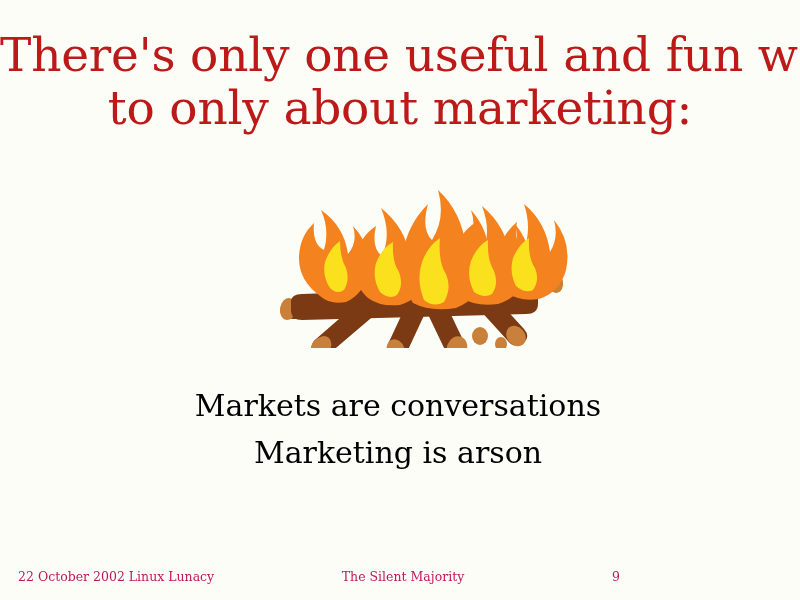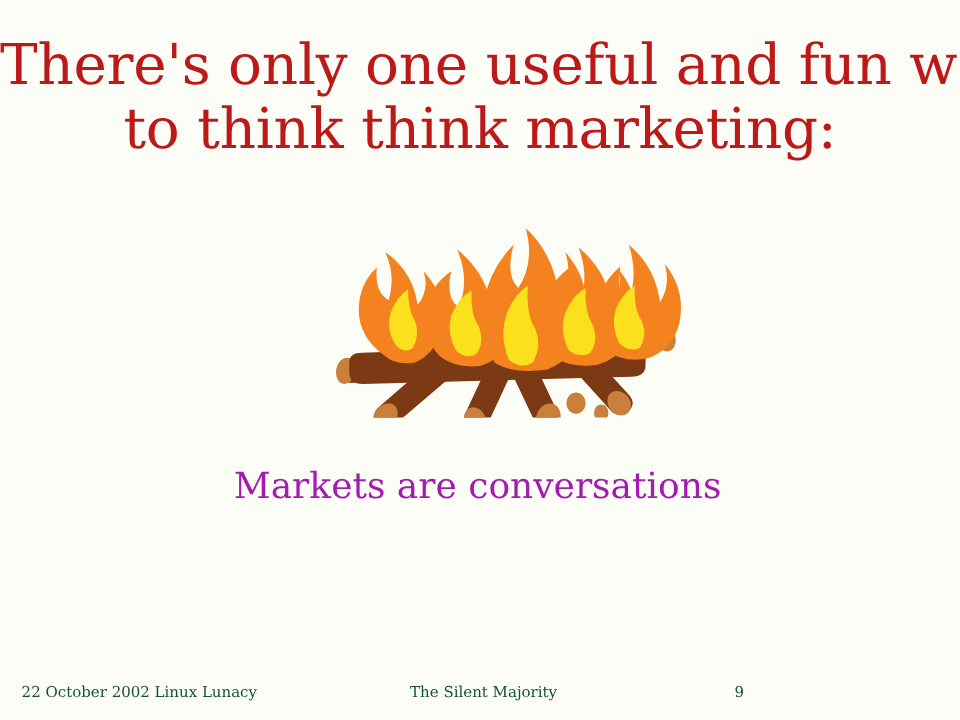--- a/index.html
+++ b/index.html
@@ -54,39 +54,39 @@
     height: 100%;
   }
 
   
   .body-block {
     position: absolute;
     left: 0;
     top: 382px;
     width: 796px;
     text-align: center;
-    color: #a21caf;
+    color: #000000;
     font-family: "DejaVu Serif", "Liberation Serif", serif;
     font-size: 30px;
     line-height: 47px;
     font-weight: 400;
     white-space: nowrap;
   }
   .body-line {
     display: block;
   }
 
   
   .footer {
     position: absolute;
     left: 0;
     top: 568px;
     width: 644px;
     height: 22px;
-    color: #14532d;
+    color: #be185d;
     font-family: "DejaVu Serif", "Liberation Serif", serif;
     font-size: 12.5px;
     line-height: 18px;
     white-space: nowrap;
   }
   .footer-left {
     position: absolute;
     left: 18px;
     top: 0;
   }
@@ -103,21 +103,21 @@
     top: 0;
   }
 </style>
 </head>
 <body>
 
 <div class="slide">
 
   <div class="title-block">
     <span class="title-line">There's only one useful and fun way</span>
-    <span class="title-line">to think think marketing:</span>
+    <span class="title-line">to only about marketing:</span>
   </div>
 
   <div class="fire-art">
     <svg viewBox="0 0 310 180" xmlns="http://www.w3.org/2000/svg" aria-hidden="true">
       <g>
 
         <path d="M182 128 L288 105 Q300 103 302 112 Q304 121 293 124 L188 148 Q177 150 175 141 Q173 131 182 128 Z" fill="#7b3a13"></path>
         <ellipse cx="297" cy="114" rx="8" ry="11" transform="rotate(-12 297 114)" fill="#c8803a"></ellipse>
 
         <path d="M128 118 L34 132 Q23 134 24 143 Q26 152 37 151 L132 138 Q142 136 141 127 Q139 117 128 118 Z" fill="#7b3a13"></path>
@@ -156,20 +156,21 @@
         <path d="M216 124 Q208 108 213 93 Q219 78 230 72 Q229 92 236 103 Q241 116 234 126 Q226 131 216 124 Z" fill="#fbe01e"></path>
 
         <path d="M248 124 Q236 108 240 86 Q244 66 259 54 Q255 76 266 82 Q274 60 266 36 Q288 54 292 84 Q301 70 296 52 Q314 74 308 102 Q302 124 281 131 Q260 134 248 124 Z" fill="#f4821e"></path>
         <path d="M258 118 Q251 104 255 90 Q261 76 271 70 Q270 90 277 100 Q282 112 275 122 Q267 126 258 118 Z" fill="#fbe01e"></path>
       </g>
     </svg>
   </div>
 
   <div class="body-block">
     <span class="body-line">Markets are conversations</span>
+    <span class="body-line">Marketing is arson</span>
   </div>
 
   <div class="footer">
     <span class="footer-left">22 October 2002 Linux Lunacy</span>
     <span class="footer-center">The Silent Majority</span>
     <span class="footer-right">9</span>
   </div>
 
 </div>
 

